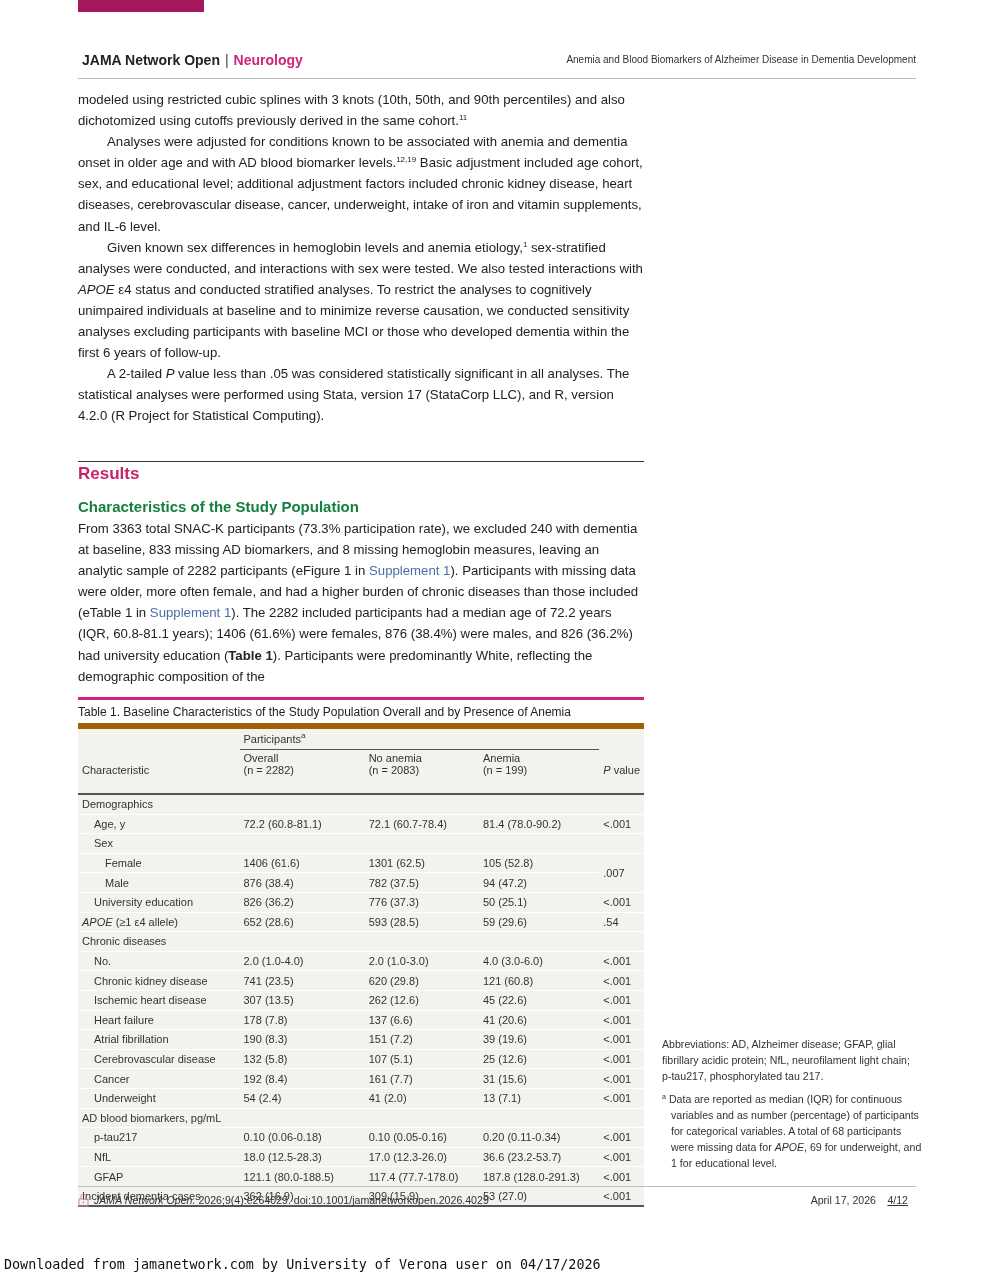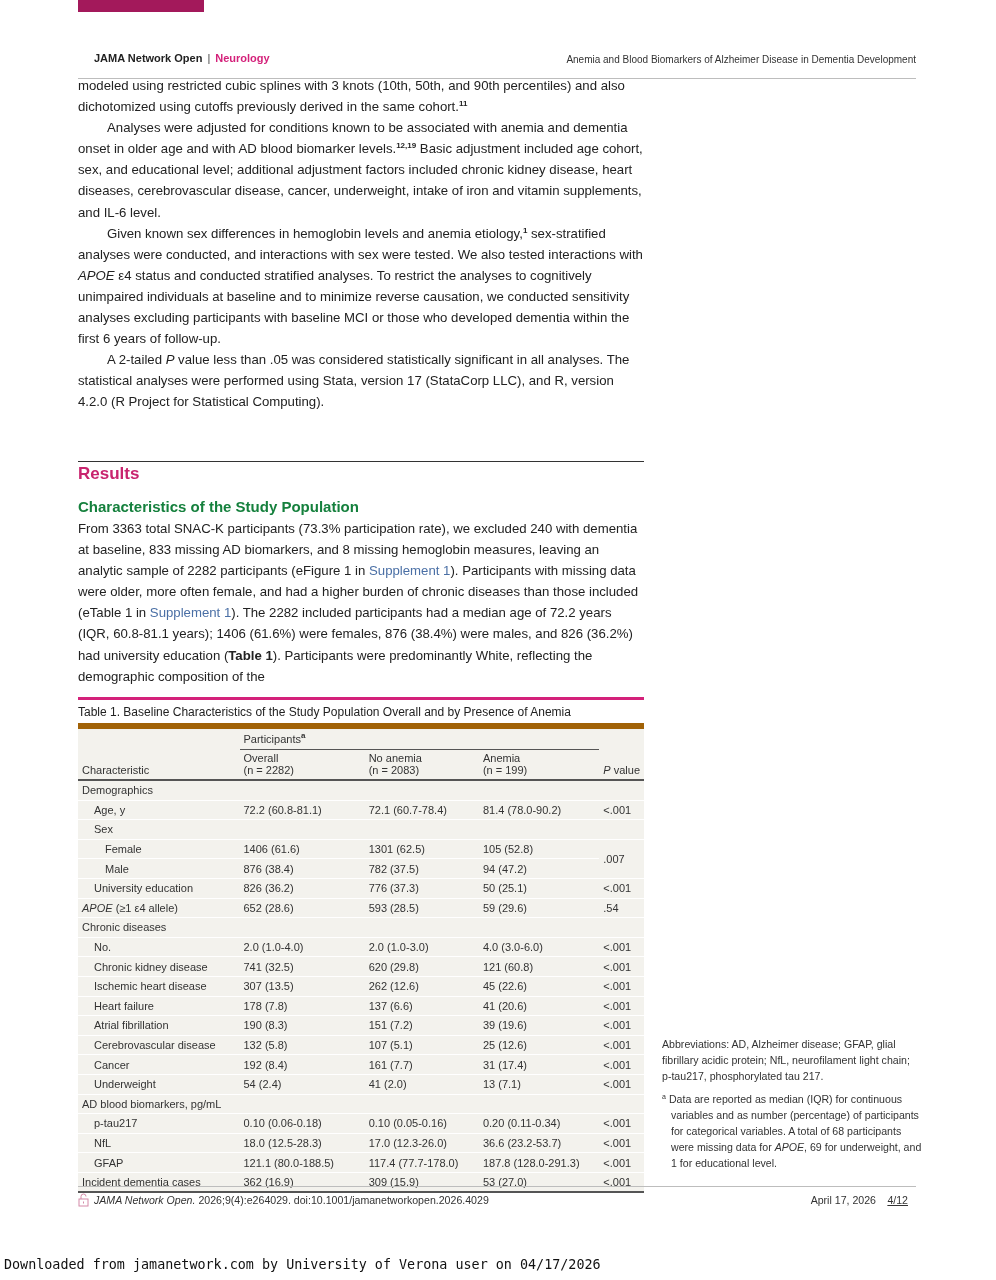--- a/index.html
+++ b/index.html
@@ -1,41 +1,41 @@
 <!DOCTYPE html>
 <html><head>
 <meta charset="utf-8">
 <style>
   html, body { margin: 0; padding: 0; background: #ffffff; }
   body { width: 996px; height: 1280px; position: relative; overflow: hidden;
          font-family: "Liberation Sans", sans-serif; color: #222; }
   .topbar { position: absolute; left: 78px; top: 0; width: 126px; height: 12px; background: #a3195b; }
   .header { position: absolute; left: 78px; top: 50px; width: 838px; height: 28px; border-bottom: 1px solid #bdbdbd; }
-  .header .journal { position: absolute; left: 16px; top: 2px; font-size: 11px; font-weight: bold; color: #222; }
+  .header .journal { position: absolute; left: 4px; top: 2px; font-size: 14px; font-weight: bold; color: #222; }
   .header .journal .sep { font-weight: normal; color: #444; margin: 0 5px; }
   .header .journal .section { color: #d4217a; }
   .header .running { position: absolute; right: 0; top: 4px; font-size: 10px; color: #333; }
   .body-text { position: absolute; left: 78px; width: 566px; font-size: 13.2px; line-height: 21.1px; color: #222; }
   .body-text p { margin: 0; }
   .body-text p.indent { text-indent: 29px; }
-  sup { font-size: 8px; line-height: 0; vertical-align: 5px; font-weight: bold; }
+  sup { font-size: 8px; line-height: 0; vertical-align: 5px; }
   .link { color: #4a6fa5; }
   .results-rule { position: absolute; left: 78px; top: 461px; width: 566px; height: 1px; background: #333; }
   .h-results { position: absolute; left: 78px; top: 464px; font-size: 17px; font-weight: bold; color: #c8246e; }
   .h-sub { position: absolute; left: 78px; top: 498px; font-size: 15px; font-weight: bold; color: #15803d; }
   .table-wrap { position: absolute; left: 78px; top: 697px; width: 566px; }
   .table-top-rule { height: 3px; background: #d4217a; }
   .table-title { font-size: 12px; font-weight: normal; color: #222; padding: 5px 0 4px 0; border-bottom: 6px solid #a16207; }
   table { width: 100%; border-collapse: collapse; font-size: 11px; color: #333; background: #f3f2ed; }
   td, th { padding: 0 4px; height: 18.6px; vertical-align: middle; text-align: left; font-weight: normal; white-space: nowrap; }
   tr.row td { border-top: 1px solid #ffffff; }
   thead th { background: #f3f2ed; }
   .hdr-top th { height: 20px; }
   .hdr-top .participants { border-bottom: 1px solid #555; }
-  .hdr-bot th { height: 26px; vertical-align: bottom; line-height: 12px; padding-bottom: 3px; border-bottom: 2px solid #555; }
+  .hdr-bot th { height: 26px; vertical-align: bottom; line-height: 12px; padding-bottom: 17px; border-bottom: 2px solid #555; }
   .lvl0 { padding-left: 4px; }
   .lvl1 { padding-left: 16px; }
   .lvl2 { padding-left: 27px; }
   table tbody tr:last-child td { border-bottom: 2px solid #555; }
   .c-char { width: 155px; }
   .c-ov { width: 120px; }
   .c-no { width: 108px; }
   .c-an { width: 114px; }
   .notes { position: absolute; left: 662px; top: 1036px; width: 260px; font-size: 10.6px; line-height: 16.2px; color: #333; }
   .notes p { margin: 0 0 4px 0; }
@@ -55,21 +55,21 @@
 
 <div class="topbar"></div>
 
 <div class="header">
   <div class="journal">
     <span>JAMA Network Open</span><span class="sep">|</span><span class="section">Neurology</span>
   </div>
   <div class="running">Anemia and Blood Biomarkers of Alzheimer Disease in Dementia Development</div>
 </div>
 
-<div class="body-text" style="top:75px;">
+<div class="body-text" style="top:89px;">
   <p><span>modeled using restricted cubic splines with 3 knots (10th, 50th, and 90th percentiles) and also</span><br><span>dichotomized using cutoffs previously derived in the same cohort.</span><sup>11</sup></p>
   <p class="indent"><span>Analyses were adjusted for conditions known to be associated with anemia and dementia onset in older age and with AD blood biomarker levels.</span><sup>12,19</sup><span> Basic adjustment included age cohort, sex, and educational level; additional adjustment factors included chronic kidney disease, heart diseases, cerebrovascular disease, cancer, underweight, intake of iron and vitamin supplements, and IL-6 level.</span></p>
   <p class="indent"><span>Given known sex differences in hemoglobin levels and anemia etiology,</span><sup>1</sup><span> sex-stratified analyses were conducted, and interactions with sex were tested. We also tested interactions with </span><i>APOE</i><span> ε4 status and conducted stratified analyses. To restrict the analyses to cognitively unimpaired individuals at baseline and to minimize reverse causation, we conducted sensitivity analyses excluding participants with baseline MCI or those who developed dementia within the first 6 years of follow-up.</span></p>
   <p class="indent"><span>A 2-tailed </span><i>P</i><span> value less than .05 was considered statistically significant in all analyses. The statistical analyses were performed using Stata, version 17 (StataCorp LLC), and R, version 4.2.0 (R Project for Statistical Computing).</span></p>
 </div>
 
 <div class="results-rule"></div>
 <div class="h-results">Results</div>
 <div class="h-sub">Characteristics of the Study Population</div>
 
@@ -153,21 +153,21 @@
         </tr>
         <tr class="row">
           <td class="lvl1">No.</td>
           <td>2.0 (1.0-4.0)</td>
           <td>2.0 (1.0-3.0)</td>
           <td>4.0 (3.0-6.0)</td>
           <td>&lt;.001</td>
         </tr>
         <tr class="row">
           <td class="lvl1">Chronic kidney disease</td>
-          <td>741 (32.5)</td>
+          <td>741 (23.5)</td>
           <td>620 (29.8)</td>
           <td>121 (60.8)</td>
           <td>&lt;.001</td>
         </tr>
         <tr class="row">
           <td class="lvl1">Ischemic heart disease</td>
           <td>307 (13.5)</td>
           <td>262 (12.6)</td>
           <td>45 (22.6)</td>
           <td>&lt;.001</td>
@@ -190,21 +190,21 @@
           <td class="lvl1">Cerebrovascular disease</td>
           <td>132 (5.8)</td>
           <td>107 (5.1)</td>
           <td>25 (12.6)</td>
           <td>&lt;.001</td>
         </tr>
         <tr class="row">
           <td class="lvl1">Cancer</td>
           <td>192 (8.4)</td>
           <td>161 (7.7)</td>
-          <td>31 (17.4)</td>
+          <td>31 (15.6)</td>
           <td>&lt;.001</td>
         </tr>
         <tr class="row">
           <td class="lvl1">Underweight</td>
           <td>54 (2.4)</td>
           <td>41 (2.0)</td>
           <td>13 (7.1)</td>
           <td>&lt;.001</td>
         </tr>
         <tr class="row">

